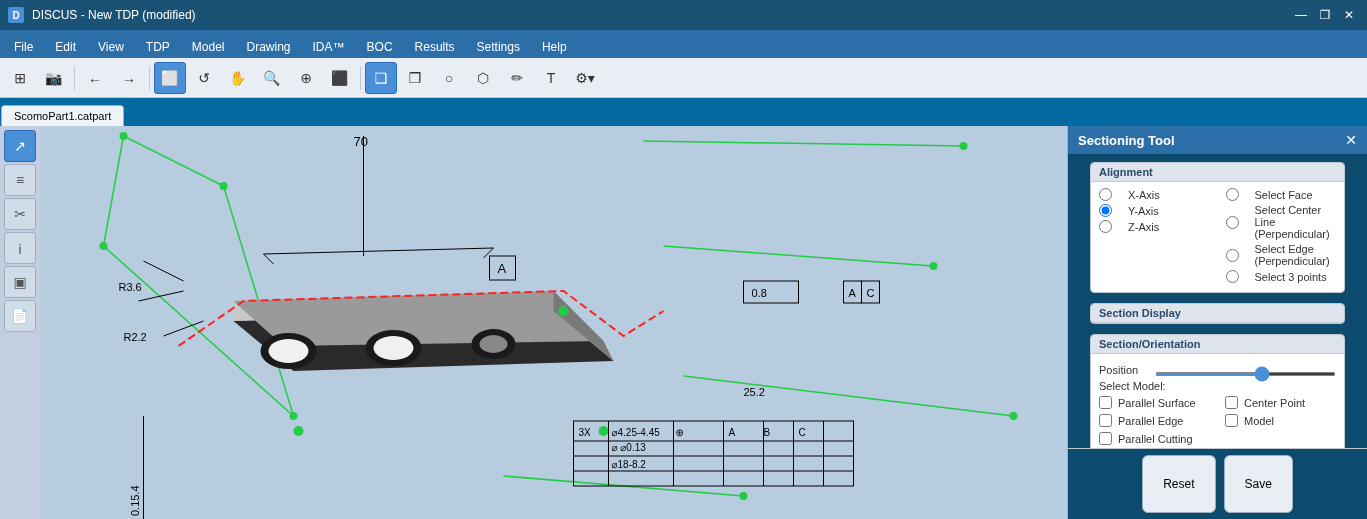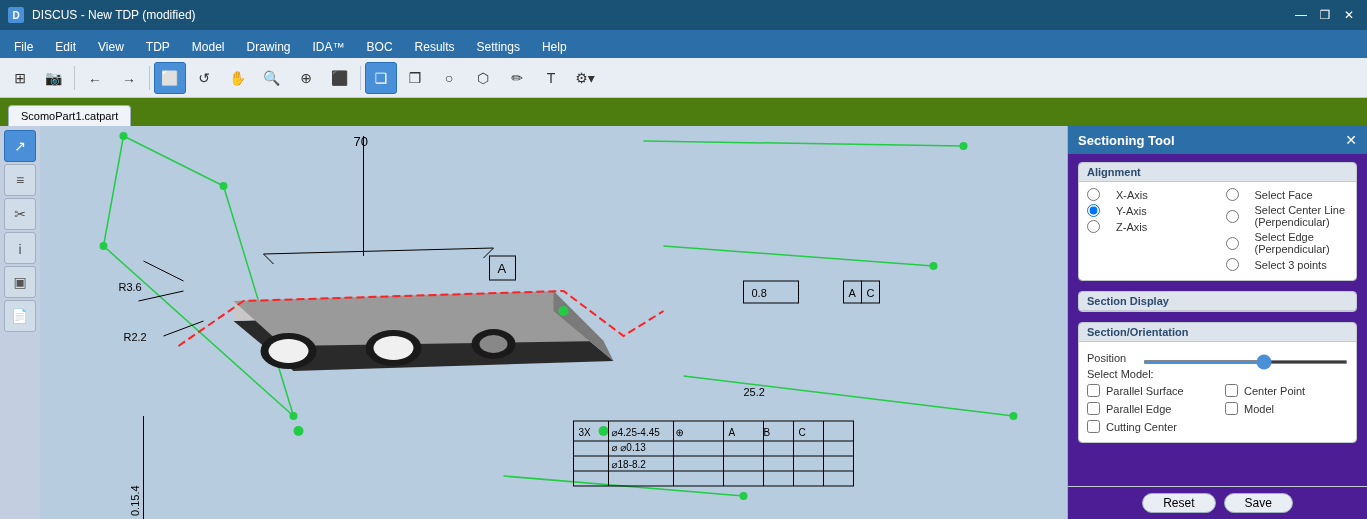--- a/index.html
+++ b/index.html
@@ -60,25 +60,25 @@
       align-items: center;
       justify-content: center;
       font-size: 14px;
       color: #333;
     }
     .tool-btn.active { background: #4a90d9; color: white; border-color: #2a70b9; }
     .tool-separator { width: 1px; height: 24px; background: #bcc8d4; margin: 0 2px; }
 
     
     .tab-bar {
-      background: #4d7c0f;
+      background: #0369a1;
       height: 28px;
       display: flex;
       align-items: flex-end;
-      padding: 0 8px;
+      padding: 0 1px;
     }
     .tab {
       background: #f0f4f8;
       border: 1px solid #a0b0c0;
       border-bottom: none;
       padding: 4px 12px;
       font-size: 11px;
       border-radius: 4px 4px 0 0;
       cursor: pointer;
     }
@@ -93,39 +93,39 @@
     .canvas-area {
       flex: 1;
       background: #b8c8e0;
       position: relative;
       overflow: hidden;
     }
 
     
     .right-panel {
       width: 300px;
-      background: #4c1d95;
+      background: #0c4a6e;
       border-left: 1px solid #a0b0c0;
       display: flex;
       flex-direction: column;
     }
 
     
     .panel-header {
       background: #2c6fa8;
       color: white;
       padding: 6px 10px;
       display: flex;
       align-items: center;
       justify-content: space-between;
     }
     .panel-title { font-size: 13px; font-weight: bold; }
     .panel-close { cursor: pointer; font-size: 14px; color: white; background: none; border: none; }
 
-    .panel-content { padding: 8px 10px; flex: 1; overflow-y: auto; }
+    .panel-content { padding: 8px 22px; flex: 1; overflow-y: auto; }
 
     
     .section-group {
       margin-bottom: 10px;
       border: 1px solid #c0c8d0;
       border-radius: 4px;
       overflow: hidden;
     }
     .section-group-header {
       background: #dde4ec;
@@ -149,21 +149,21 @@
     
     .slider-row { display: flex; align-items: flex-end; gap: 6px; margin: 4px 0; }
     .slider-label { font-size: 11px; color: #333; min-width: 50px; }
     input[type=range] { flex: 1; height: 4px; }
 
     
     .grid-2col { display: grid; grid-template-columns: 1fr 1fr; gap: 2px 15px; margin-top: 4px; }
 
     
     .panel-footer { padding: 6px 10px; display: flex; gap: 8px; justify-content: center; border-top: 1px solid #c0c8d0; }
-    .btn { padding: 2px 20px; font-size: 12px; border: 1px solid #a0b0c0; background: #e8eef4; border-radius: 12px; cursor: pointer; }
+    .btn { padding: 21px 20px; font-size: 12px; border: 1px solid #a0b0c0; background: #e8eef4; border-radius: 6px; cursor: pointer; }
 
     
     .side-icon-panel {
       position: absolute;
       left: 0;
       top: 0;
       width: 40px;
       height: 100%;
       background: rgba(200,210,225,0.7);
       display: flex;
@@ -446,21 +446,21 @@
             <div class="checkbox-row">
               <input type="checkbox" style="">
               <label>Parallel Edge</label>
             </div>
             <div class="checkbox-row">
               <input type="checkbox" style="">
               <label>Model</label>
             </div>
             <div class="checkbox-row">
               <input type="checkbox" style="">
-              <label>Cutting Center</label>
+              <label>Parallel Cutting</label>
             </div>
           </div>
         </div>
       </div>
 
     </div>
 
     <div class="panel-footer">
       <button class="btn">Reset</button>
       <button class="btn">Save</button>

